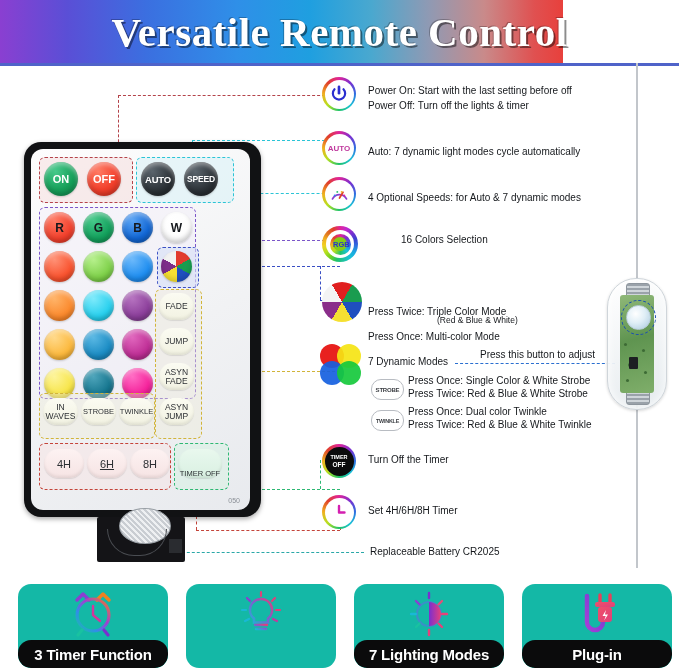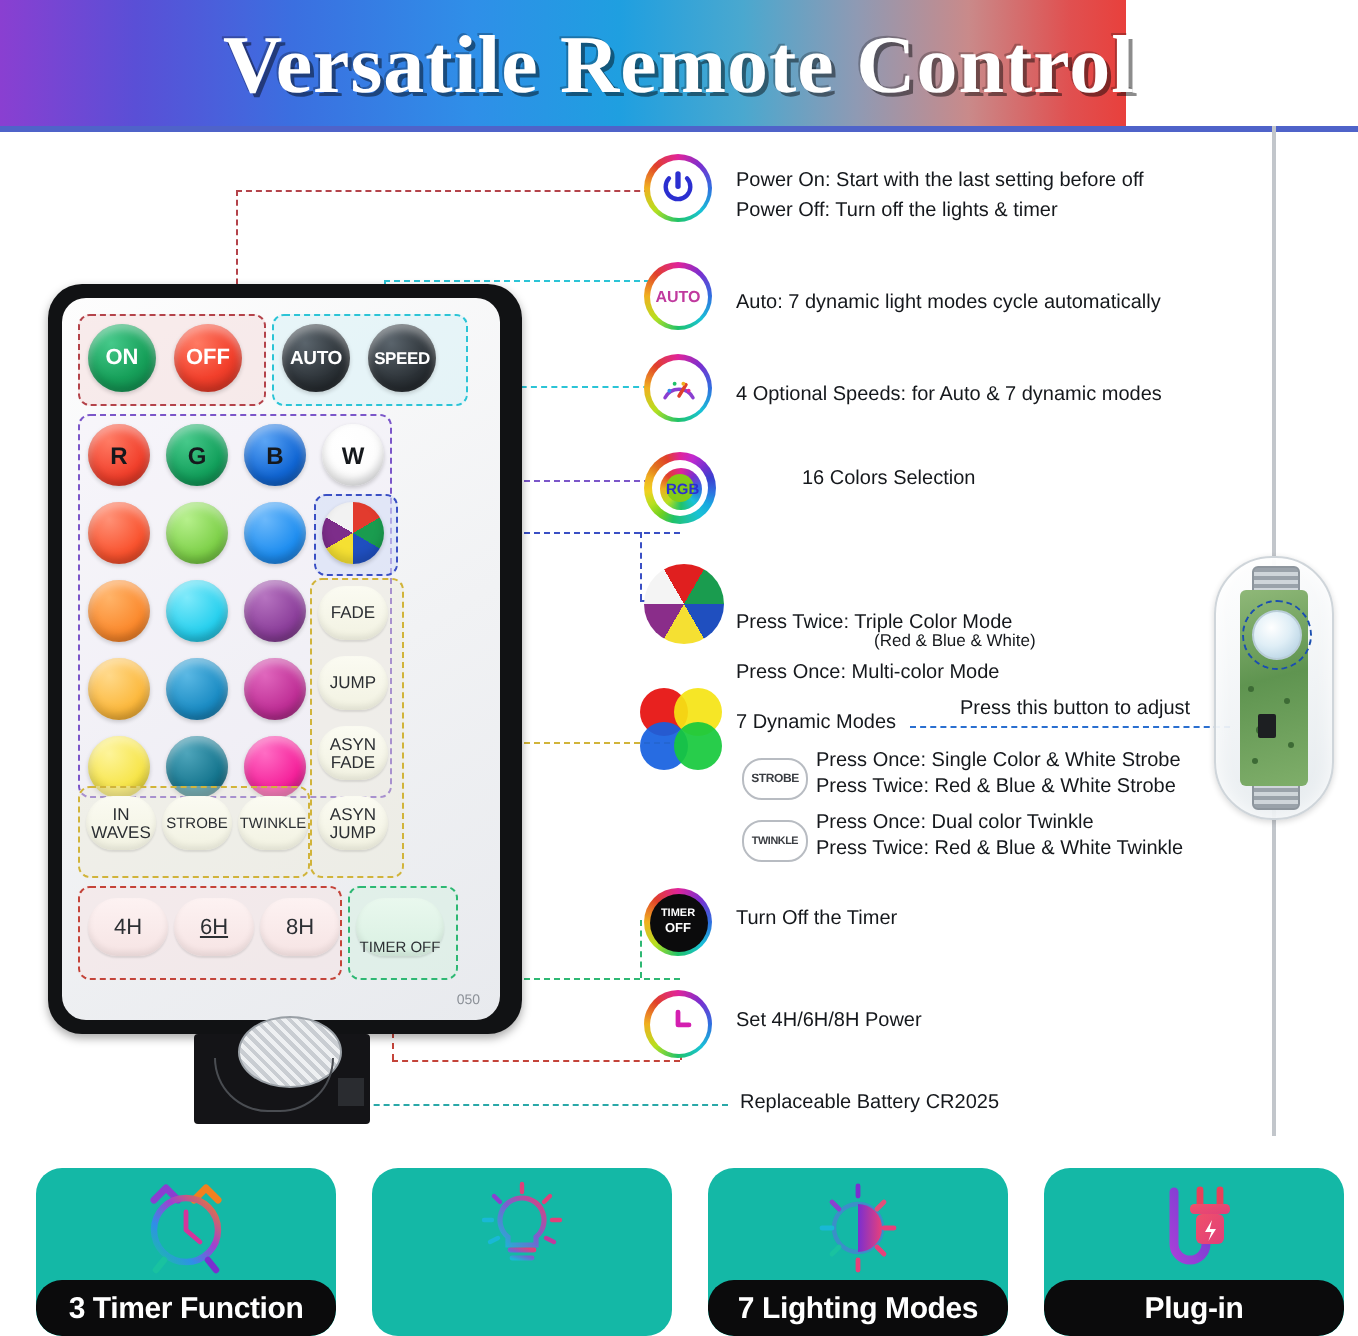--- a/index.html
+++ b/index.html
@@ -409,21 +409,21 @@
   </div>
   <div class="atxt lead" style="left:368px;top:454px;">Turn Off the Timer</div>
 
   <div class="ic ring" style="left:322px;top:495px;">
     <div class="ring-in">
       <svg width="22" height="22" viewBox="0 0 24 24">
         <path d="M12 5.5 L12 12.5 L18 12.5" stroke="#d41fb0" stroke-width="2.6" fill="none" stroke-linecap="round" stroke-linejoin="round"></path>
       </svg>
     </div>
   </div>
-  <div class="atxt lead" style="left:368px;top:505px;">Set 4H/6H/8H Power</div>
+  <div class="atxt lead" style="left:368px;top:505px;">Set 4H/6H/8H Timer</div>
 
   <div class="atxt lead" style="left:370px;top:546px;">Replaceable Battery CR2025</div>
 
   <div class="cards">
 
     <div class="card" style="left:18px;">
       <div class="card-ico">
         <svg width="52" height="48" viewBox="0 0 52 48">
           <defs>
             <linearGradient id="g1" x1="0" y1="1" x2="1" y2="0">

